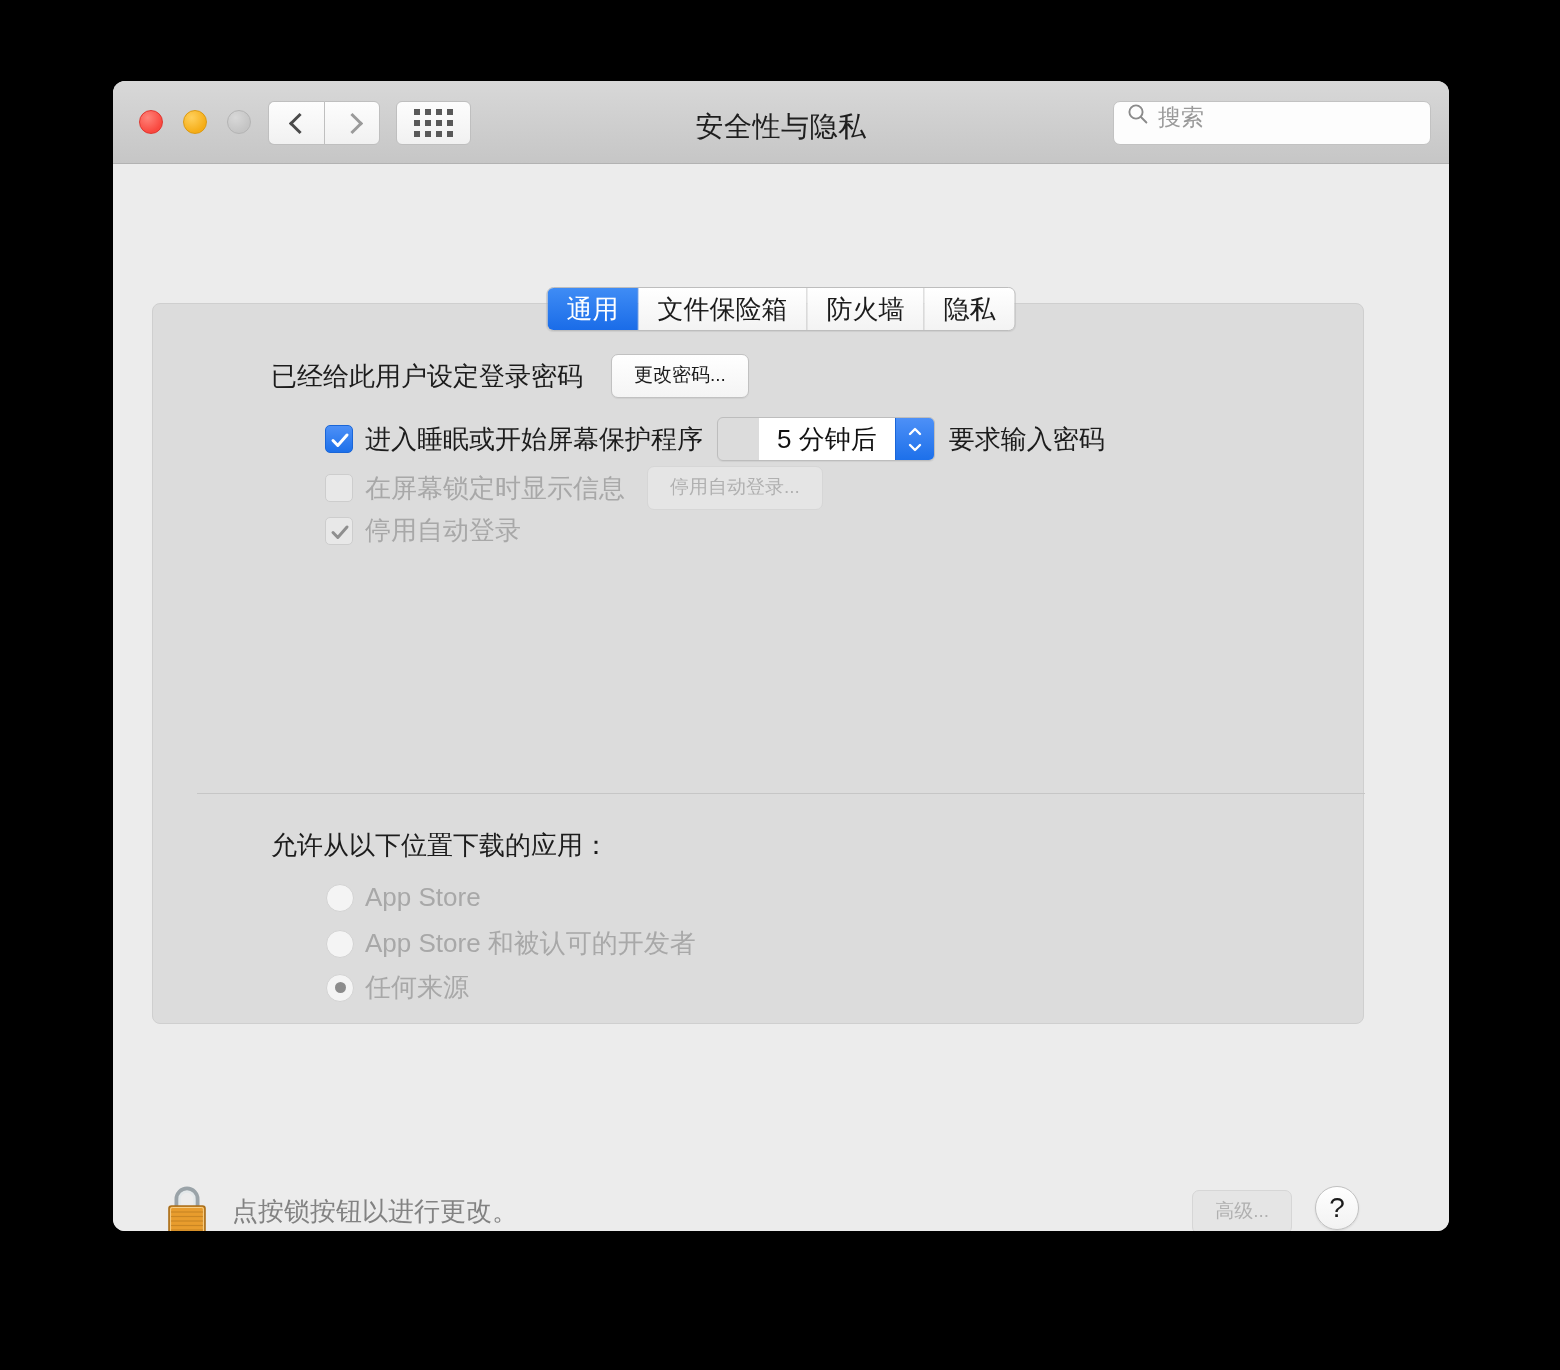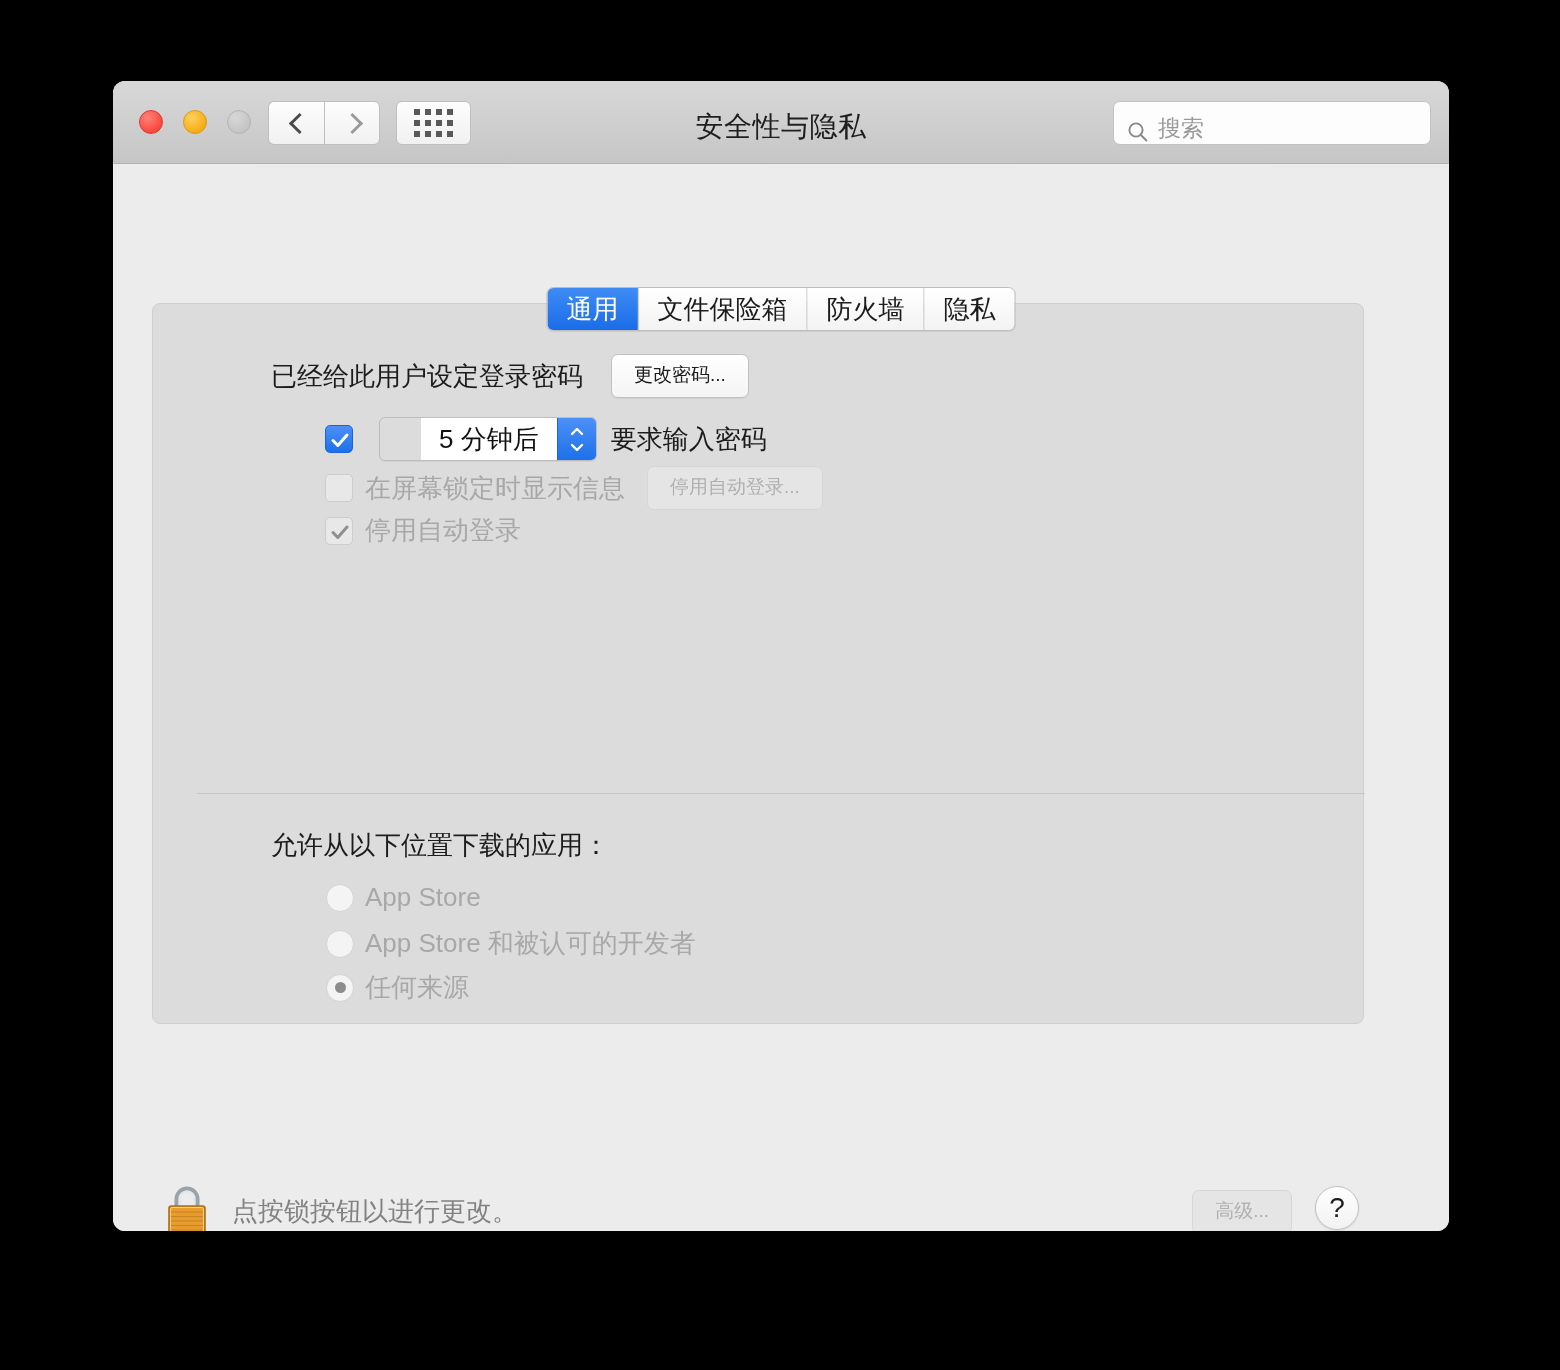--- a/index.html
+++ b/index.html
@@ -144,21 +144,21 @@
     position: absolute;
     right: 18px;
     top: 20px;
     width: 318px;
     height: 44px;
     background: #fdfdfd;
     border: 1px solid #c2c2c2;
     border-radius: 7px;
     box-sizing: border-box;
     display: flex;
-    align-items: flex-end;
+    align-items: flex-start;
     padding-left: 12px;
   }
   .search-icon {
     width: 24px; height: 24px;
     margin-right: 8px;
     flex: none;
   }
   .search-ph {
     font-size: 23px;
     color: #9a9a9a;
@@ -433,20 +433,21 @@
           <span class="label">已经给此用户设定登录密码</span>
           <button class="pushbtn" style="margin-left:28px;">更改密码...</button>
         </div>
 
         <div class="row" style="left:172px; top:113px;">
           <span class="cb on">
             <svg width="24" height="24" viewBox="0 0 24 24">
               <polyline points="5,12.5 9.8,17.5 19,7" fill="none" stroke="#ffffff" stroke-width="3" stroke-linecap="round" stroke-linejoin="round"></polyline>
             </svg>
           </span>
+          <span class="label">进入睡眠或开始屏幕保护程序</span>
           <span class="stepper">
             <span class="val">5 分钟后</span>
             <span class="arrows">
               <svg width="18" height="10" viewBox="0 0 18 10">
                 <polyline points="4,7 9,2 14,7" fill="none" stroke="#ffffff" stroke-width="2.4" stroke-linecap="round" stroke-linejoin="round"></polyline>
               </svg>
               <svg width="18" height="10" viewBox="0 0 18 10">
                 <polyline points="4,3 9,8 14,3" fill="none" stroke="#ffffff" stroke-width="2.4" stroke-linecap="round" stroke-linejoin="round"></polyline>
               </svg>
             </span>

